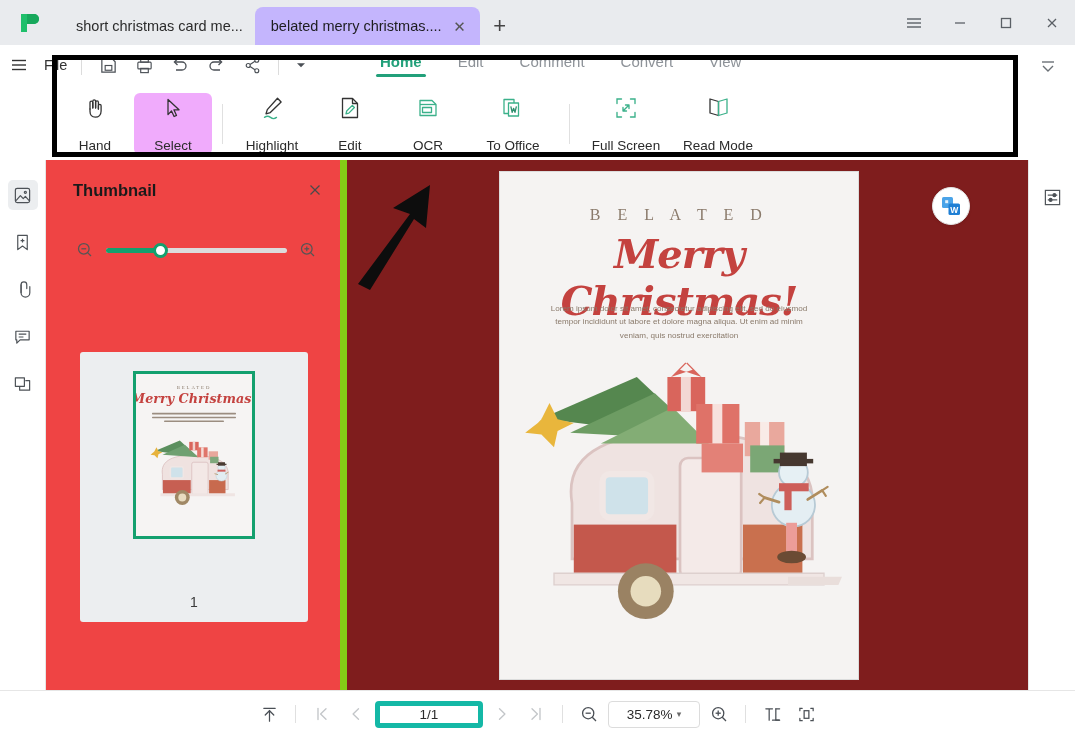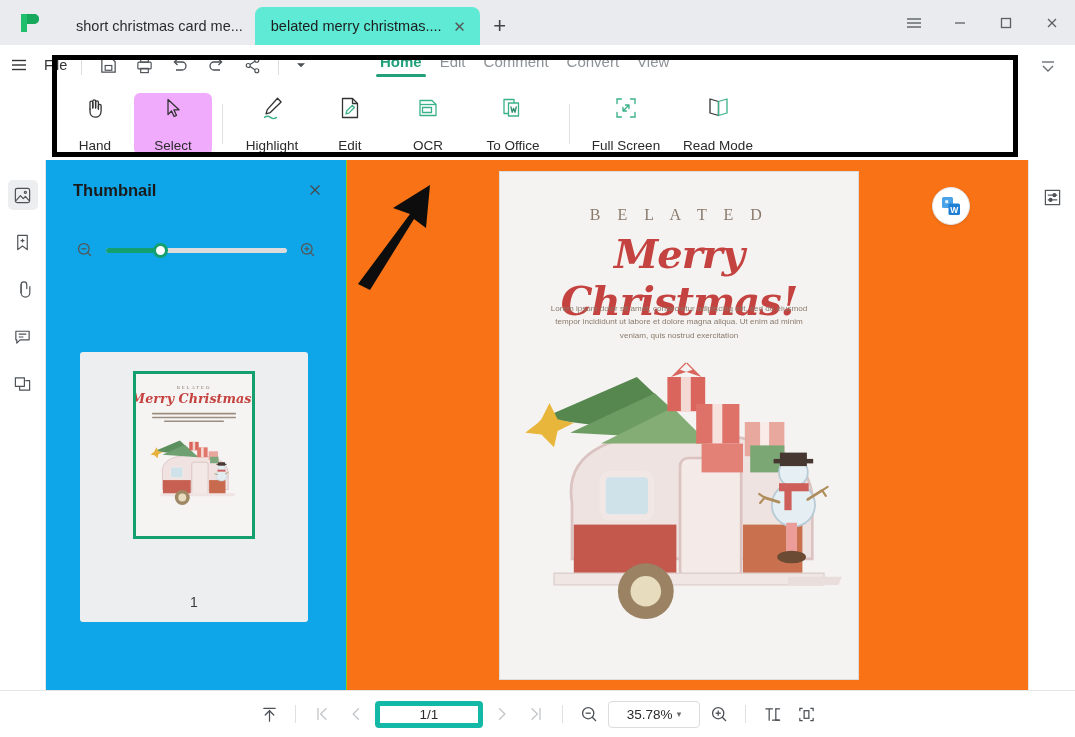--- a/index.html
+++ b/index.html
@@ -21,21 +21,21 @@
   .logo-wrap {
     width:60px; height:45px; display:flex; align-items:center; justify-content:center;
   }
   .tab {
     height:38px; display:flex; align-items:center;
     padding:0 12px 0 16px; font-size:14.5px; color:#1d1d1f;
     border-radius:8px 8px 0 0; white-space:nowrap;
     max-width:230px;
   }
   .tab.inactive { color:#2b2b2b; }
-  .tab.active { background:#5eead4; }
+  .tab.active { background:#c4b5fd; }
   .tab-label { overflow:hidden; text-overflow:ellipsis; }
   .tab-close {
     margin-left:10px; font-size:15px; color:#555; line-height:1;
     width:16px; text-align:center;
   }
   .newtab {
     width:40px; height:38px; display:flex; align-items:center; justify-content:center;
     font-size:22px; color:#444; font-weight:300;
   }
   .winctl {
@@ -54,21 +54,21 @@
   #hamburger { width:38px; display:flex; justify-content:center; align-items:center; }
   #filemenu { font-size:14.5px; color:#333; padding:0 6px; }
   .vsep { width:1px; height:20px; background:#dcdcdc; margin:0 8px; }
   .qa {
     width:36px; height:30px; display:flex; align-items:center; justify-content:center;
     color:#4a4f55;
   }
   .caret-btn { width:28px; height:30px; display:flex; align-items:center; justify-content:center; }
 
   #ribbon-tabs {
-    position:absolute; left:380px; top:53px; display:flex; gap:18px; align-items:center;
+    position:absolute; left:380px; top:53px; display:flex; gap:36px; align-items:center;
   }
   .rtab { font-size:15px; color:#8d9298; padding-bottom:7px; position:relative; }
   .rtab.sel { color:#22a07a; font-weight:600; }
   .rtab.sel::after {
     content:""; position:absolute; left:-4px; right:-4px; bottom:0; height:3px;
     background:#22a07a; border-radius:2px;
   }
 
   #collapse-ribbon {
     position:absolute; right:10px; top:52px; width:34px; height:30px;
@@ -104,21 +104,21 @@
   }
   .rail-btn {
     width:30px; height:30px; display:flex; align-items:center; justify-content:center;
     border-radius:5px; color:#4d5257;
   }
   .rail-btn.sel { background:#eceef0; }
 
   
   #thumbpanel {
     position:absolute; left:46px; top:160px; width:301px; height:530px;
-    background:#0ea5e9; border-right:1px solid #84cc16;
+    background:#ef4444; border-right:7px solid #84cc16;
   }
   #thumb-head {
     position:absolute; left:0; top:0; width:301px; height:60px;
     display:flex; align-items:center; padding:0 20px 0 27px;
   }
   #thumb-title { font-size:16.5px; font-weight:700; color:#1a1a1a; flex:1; }
   #thumb-close { width:24px; height:24px; display:flex; align-items:center; justify-content:center; color:#4a4a4a; }
 
   #zoomrow { position:absolute; left:0; top:72px; width:301px; height:36px; display:flex; align-items:center; padding:0 28px; gap:10px; }
   .zbtn { width:22px; height:22px; display:flex; align-items:center; justify-content:center; color:#555; }
@@ -140,21 +140,21 @@
     overflow:hidden;
   }
   #thumb-num {
     position:absolute; left:0; right:0; bottom:12px; text-align:center;
     font-size:14px; color:#3a3a3a;
   }
 
   
   #docarea {
     position:absolute; left:347px; top:160px; width:681px; height:530px;
-    background:#f97316; overflow:hidden;
+    background:#7f1d1d; overflow:hidden;
   }
   #page {
     position:absolute; left:152px; top:11px; width:360px; height:509px;
     background:#f4f2f1; border:1px solid #dcdcdc;
     overflow:hidden;
   }
   #floating-word {
     position:absolute; right:58px; top:27px;
     width:38px; height:38px; border-radius:50%;
     background:#ffffff; border:1px solid #e3e3e3;

